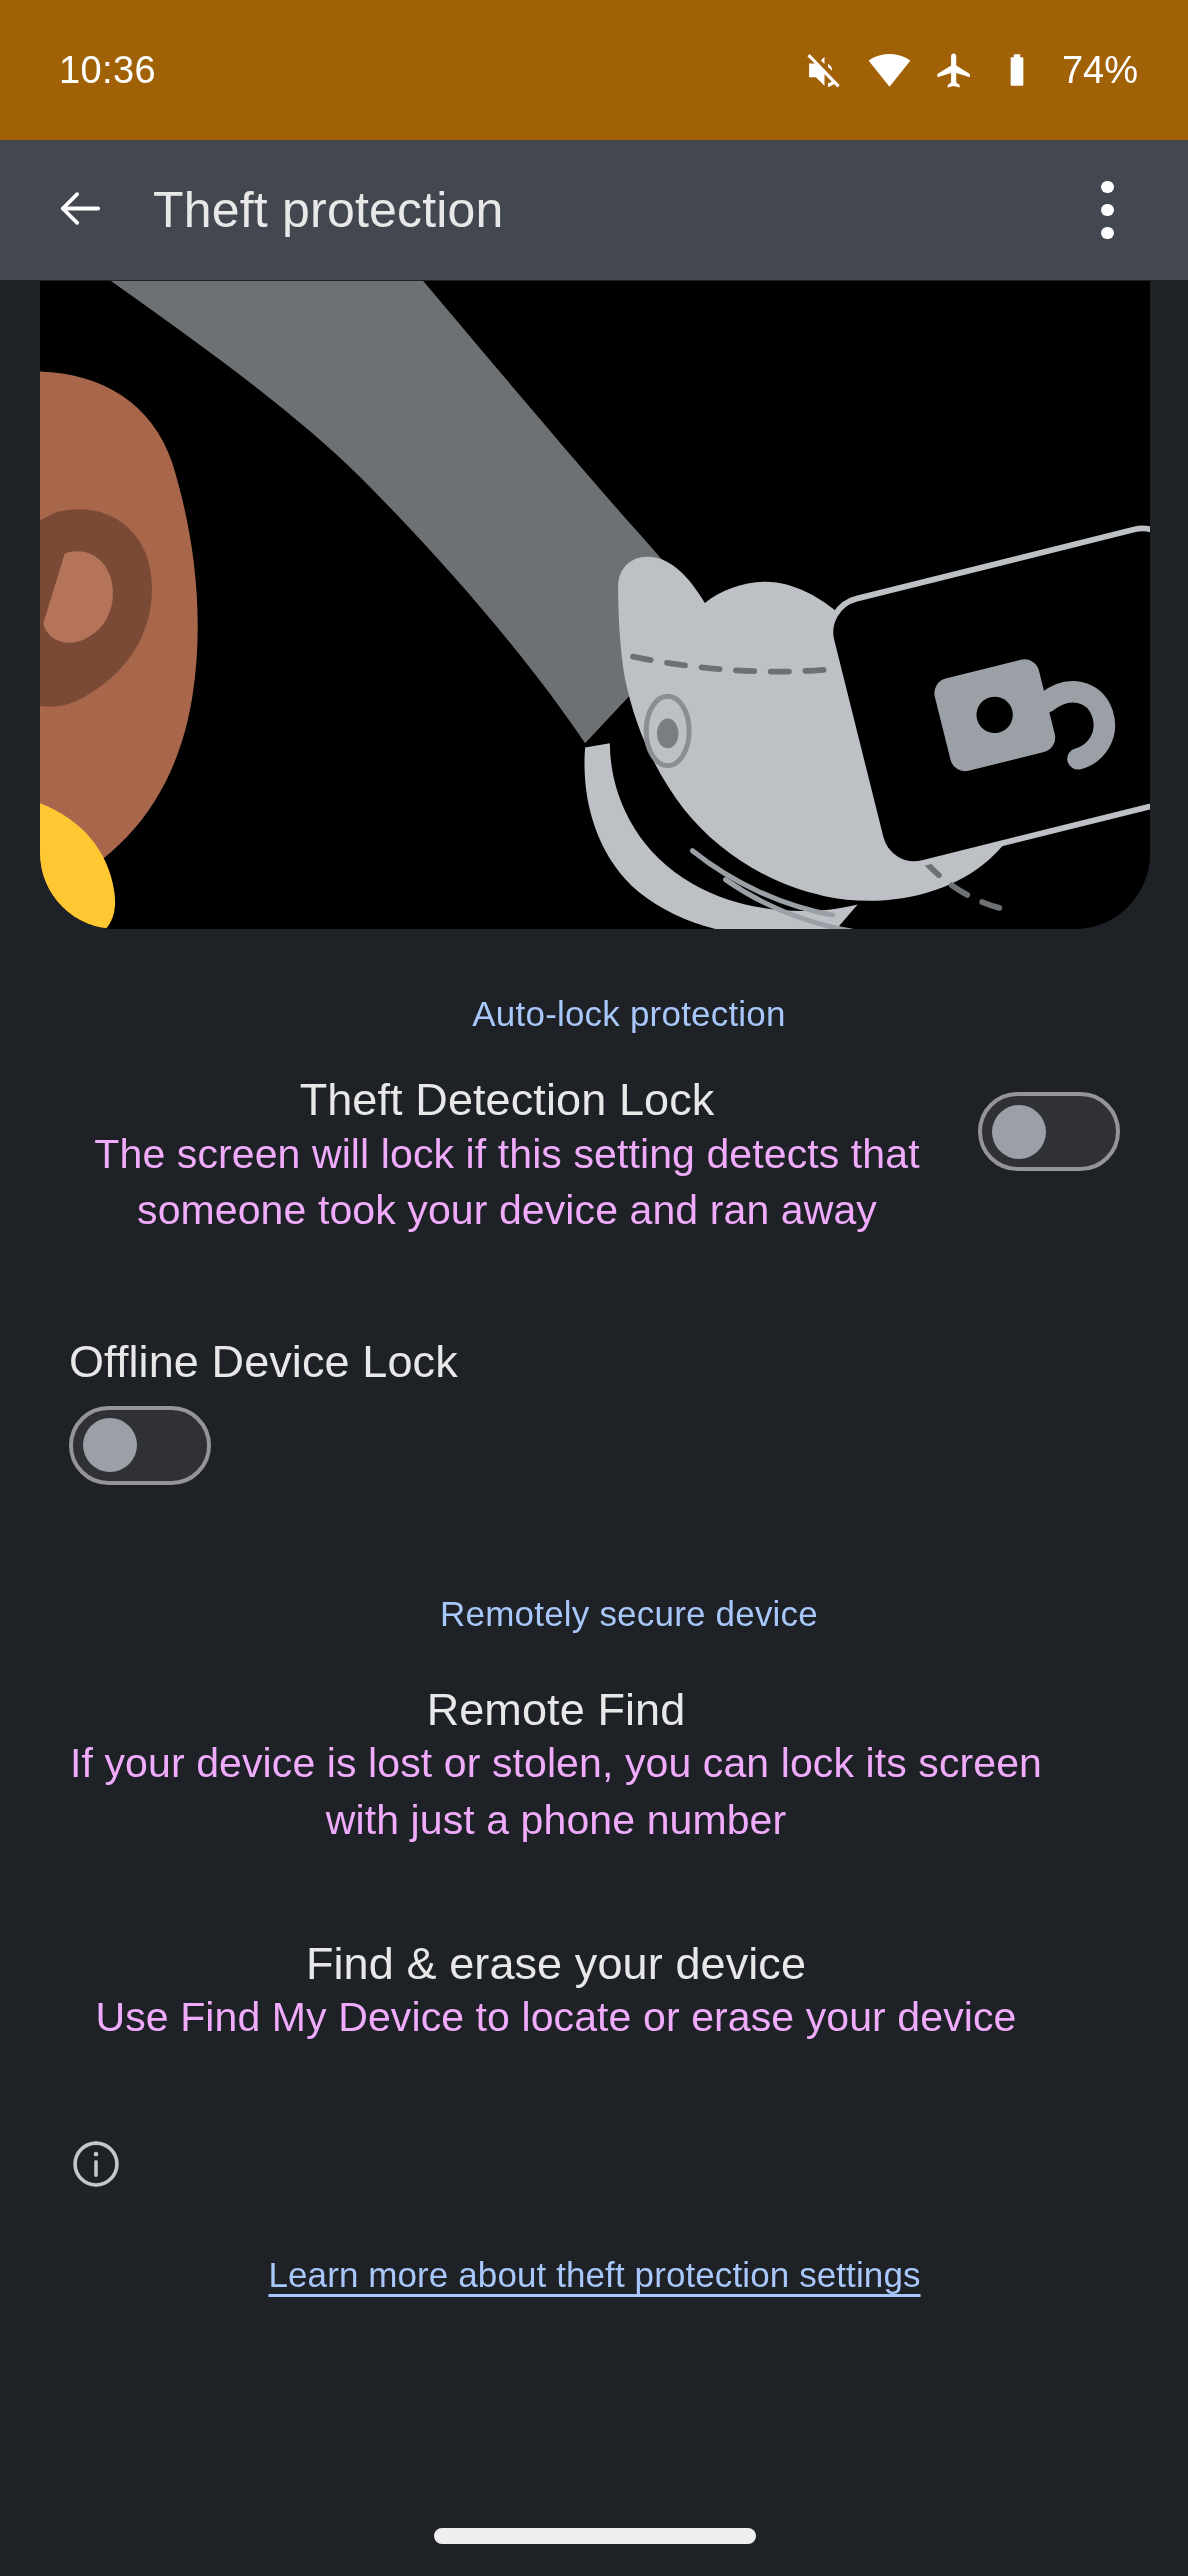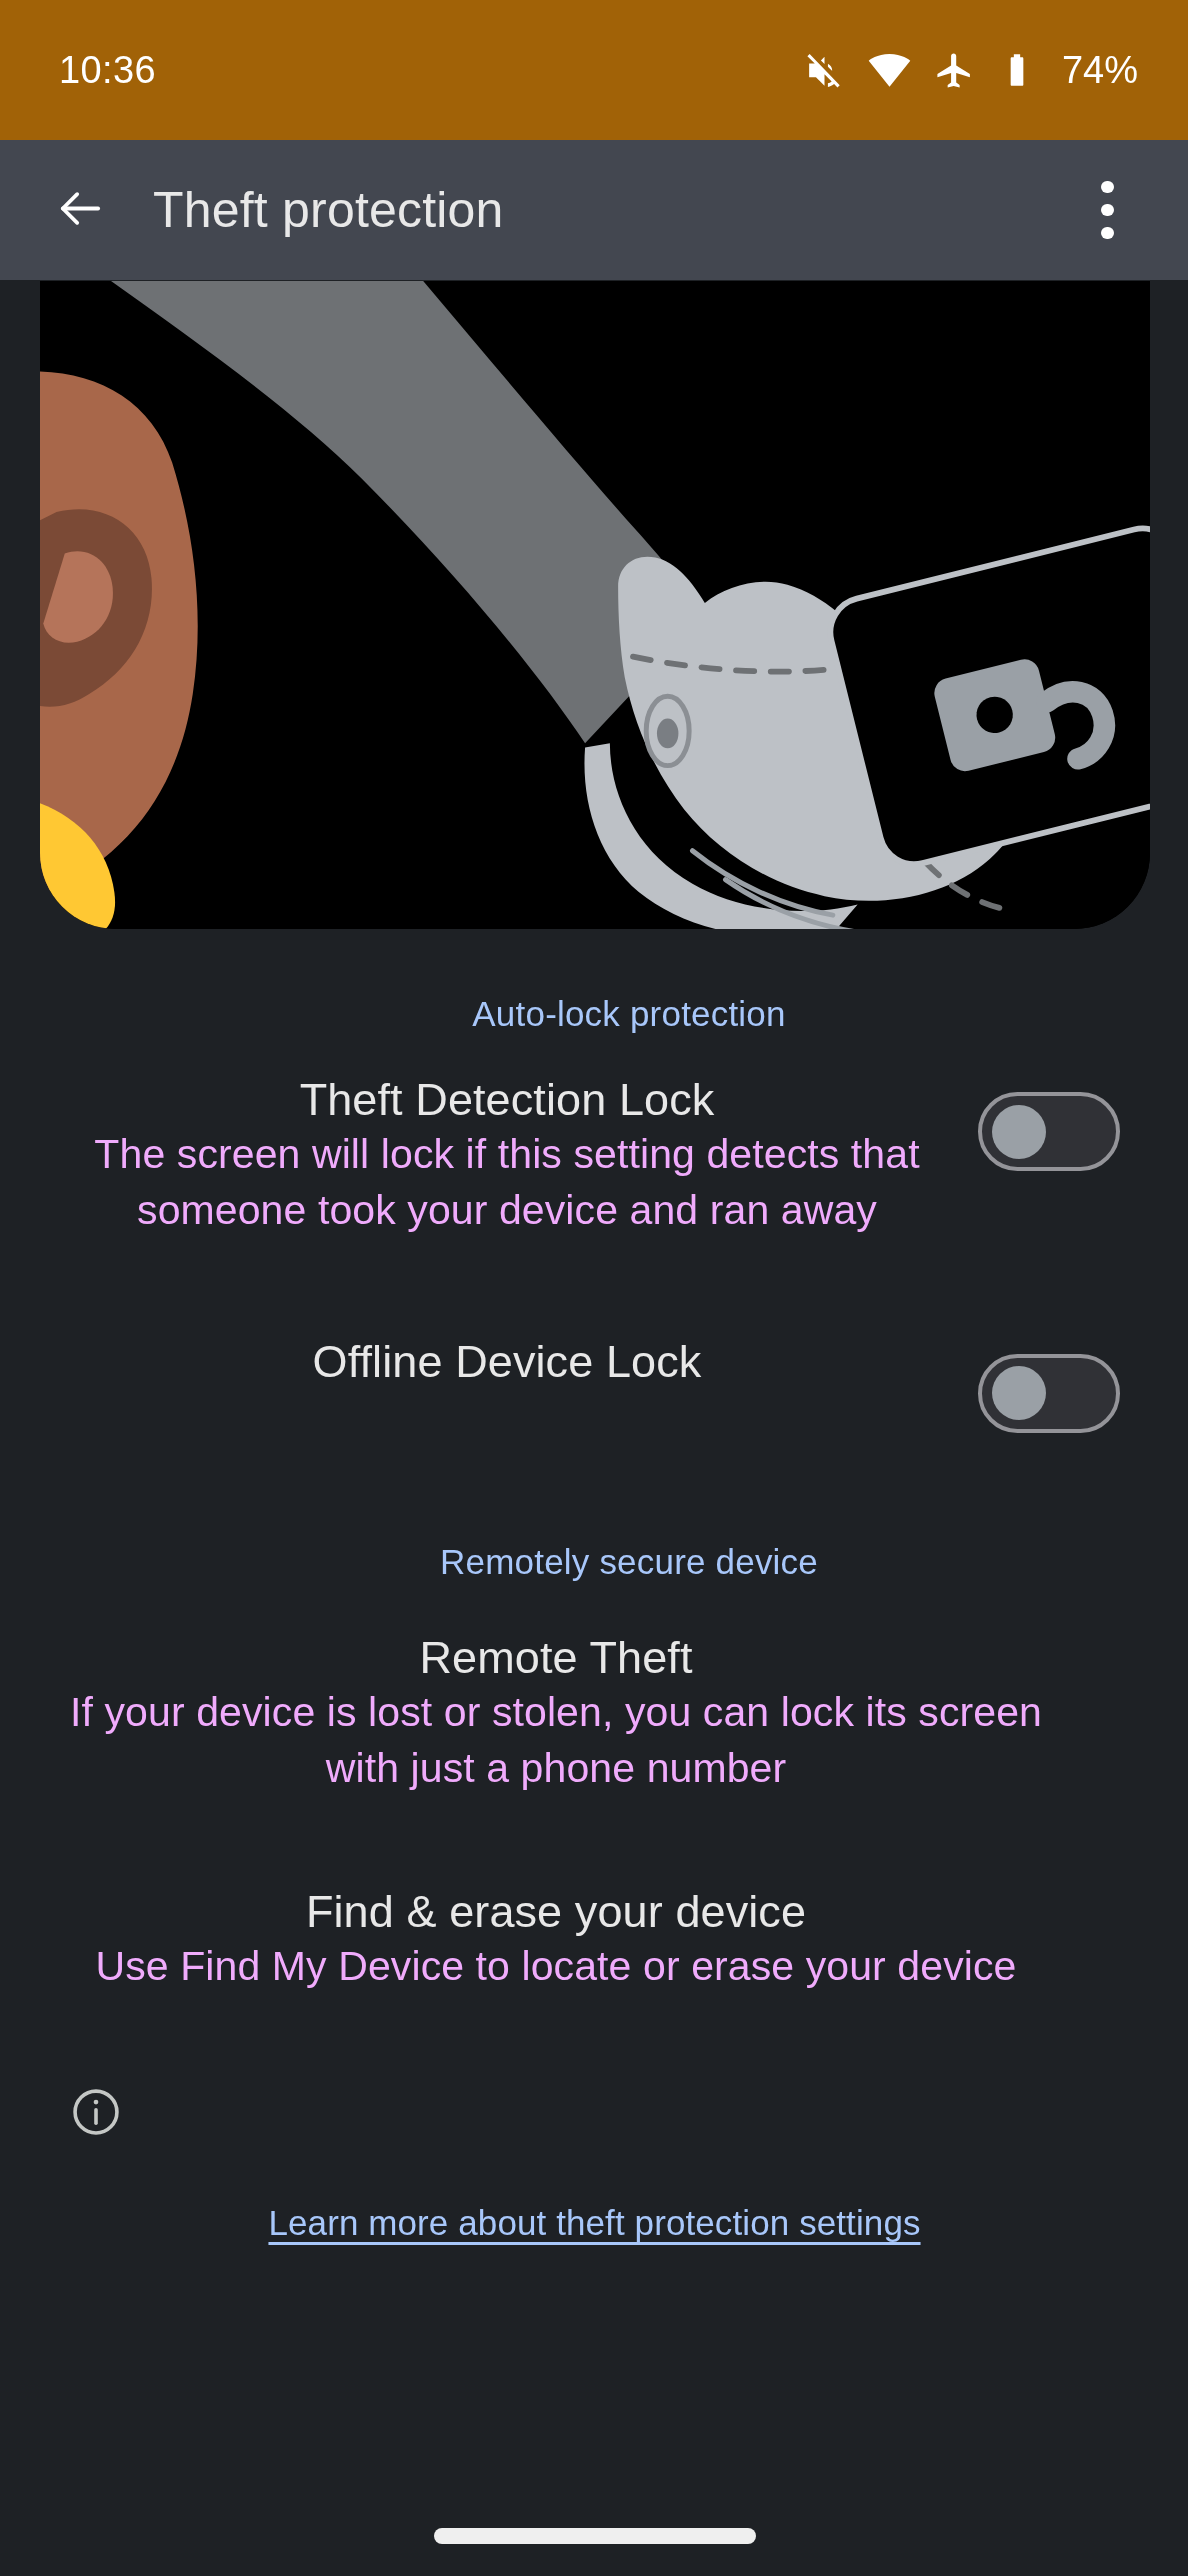--- a/index.html
+++ b/index.html
@@ -224,34 +224,34 @@
     <div class="pref-row">
       <div class="pref-text">
         <div class="pref-title">Theft Detection Lock</div>
         <div class="pref-summary">The screen will lock if this setting detects that someone took your device and ran away</div>
       </div>
       <div class="switch">
         <span class="knob"></span>
       </div>
     </div>
 
-    <div class="pref-row" style="padding-top:97px;">
+    <div class="pref-row" style="padding-top:97px;flex-direction:column;">
       <div class="pref-text">
         <div class="pref-title">Offline Device Lock</div>
       </div>
       <div class="switch">
         <span class="knob"></span>
       </div>
     </div>
 
     <div class="section-header" style="padding-top:109px;">Remotely secure device</div>
 
     <div class="pref-row no-toggle wide" style="padding-top:50px;">
       <div class="pref-text">
-        <div class="pref-title">Remote Theft</div>
+        <div class="pref-title">Remote Find</div>
         <div class="pref-summary">If your device is lost or stolen, you can lock its screen with just a phone number</div>
       </div>
     </div>
 
     <div class="pref-row no-toggle wide" style="padding-top:89px;">
       <div class="pref-text">
         <div class="pref-title">Find &amp; erase your device</div>
         <div class="pref-summary">Use Find My Device to locate or erase your device</div>
       </div>
     </div>

